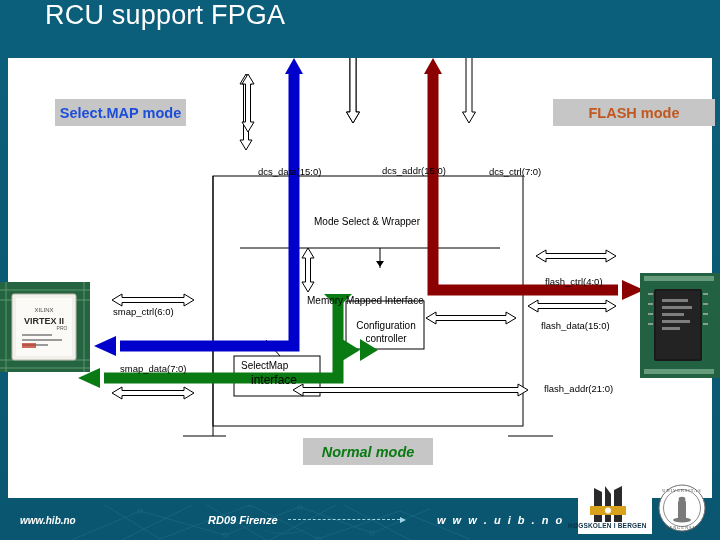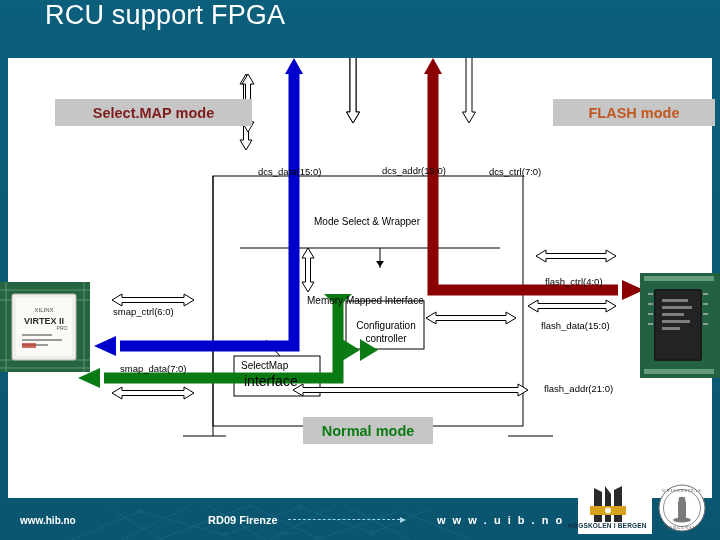--- a/index.html
+++ b/index.html
@@ -30,29 +30,29 @@
     letter-spacing:0px;
   }
   .dtxt.c{text-align:center;margin-top:16px;}
   
   .badge{
     position:absolute;background:#c6c6c6;
     font-weight:bold;font-size:14.5px;
     display:flex;align-items:center;justify-content:center;
     white-space:nowrap;
   }
-  #badge-smap{left:55px;top:99px;width:197px;height:27px;color:#7f1d1d;}
+  #badge-smap{left:55px;top:99px;width:131px;height:27px;color:#1d4ed8;}
   #badge-flash{left:553px;top:99px;width:162px;height:27px;color:#c1581f;}
-  #badge-normal{left:303px;top:417px;width:130px;height:27px;color:#0a7a12;}
+  #badge-normal{left:303px;top:438px;width:130px;height:27px;color:#0a7a12;font-style:italic;}
   
   .chipimg{position:absolute;}
   
   .footer{
     position:absolute;left:0;top:505px;width:624px;height:35px;
-    background:#0a5570;overflow:hidden;
+    background:#0a5570;overflow:hidden;font-style:italic;
   }
   .footer-net{position:absolute;left:0;top:0;width:720px;height:35px;opacity:.55;}
   .f-left{
     position:absolute;left:20px;top:10px;color:#ffffff;
     font-size:10px;font-weight:bold;letter-spacing:0px;
   }
   .f-mid{
     position:absolute;left:208px;top:9px;color:#ffffff;
     font-size:11px;font-weight:bold;
   }
@@ -192,21 +192,21 @@
     <div class="dtxt" style="left:481px;top:108px;">dcs_ctrl(7:0)</div>
 
     <div class="dtxt" style="left:306px;top:158px;font-size:10px;">Mode Select &amp; Wrapper</div>
 
     <div class="dtxt" style="left:299px;top:225px;font-size:10px;margin-top:12px;">Memory Mapped Interface</div>
 
     <div class="dtxt c" style="left:333px;top:246px;width:90px;font-size:10px;">Configuration</div>
     <div class="dtxt c" style="left:333px;top:259px;width:90px;font-size:10px;">controller</div>
 
     <div class="dtxt" style="left:233px;top:302px;font-size:10px;">SelectMap</div>
-    <div class="dtxt" style="left:236px;top:315px;font-size:14px;">interface</div>
+    <div class="dtxt" style="left:243px;top:315px;font-size:12px;">interface</div>
 
     <div class="dtxt" style="left:105px;top:248px;">smap_ctrl(6:0)</div>
     <div class="dtxt" style="left:112px;top:305px;">smap_data(7:0)</div>
 
     <div class="dtxt" style="left:537px;top:218px;">flash_ctrl(4:0)</div>
     <div class="dtxt" style="left:533px;top:262px;">flash_data(15:0)</div>
     <div class="dtxt" style="left:536px;top:325px;">flash_addr(21:0)</div>
 
     <svg class="chipimg" style="left:-8px;top:224px;" width="90" height="90" viewBox="0 0 90 90">
       <rect x="0" y="0" width="90" height="90" fill="#1f5c3a"></rect>

